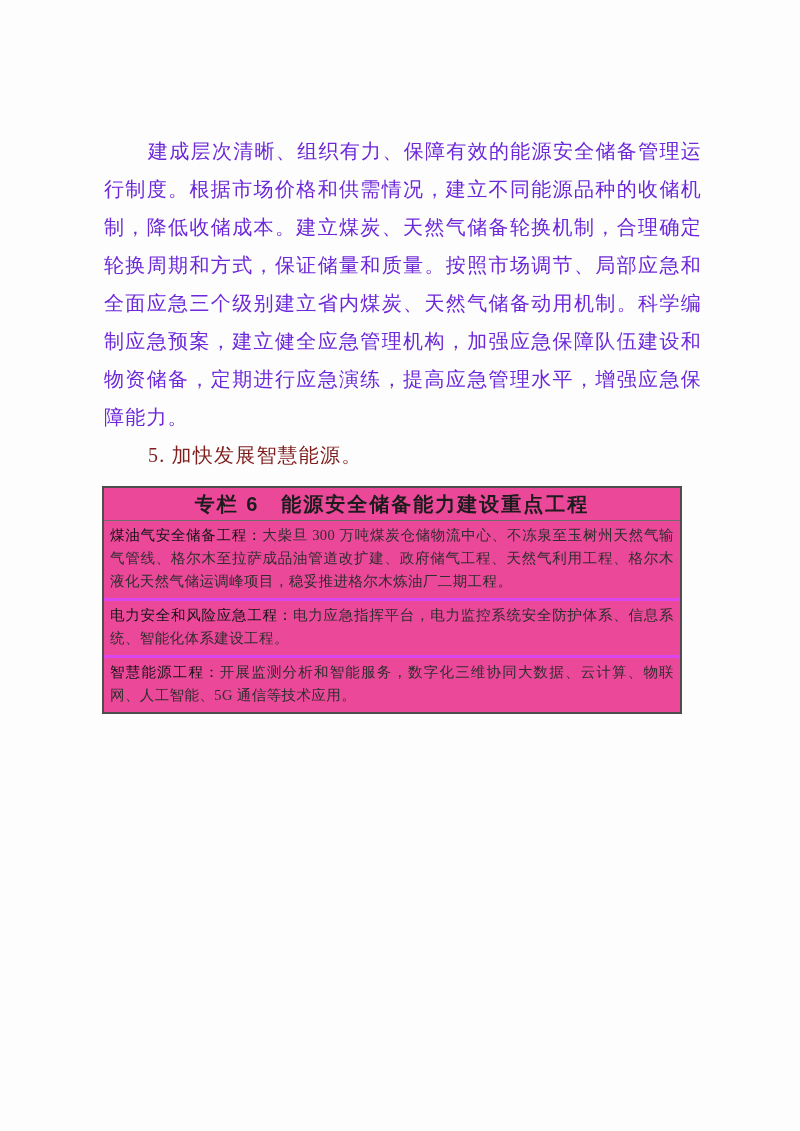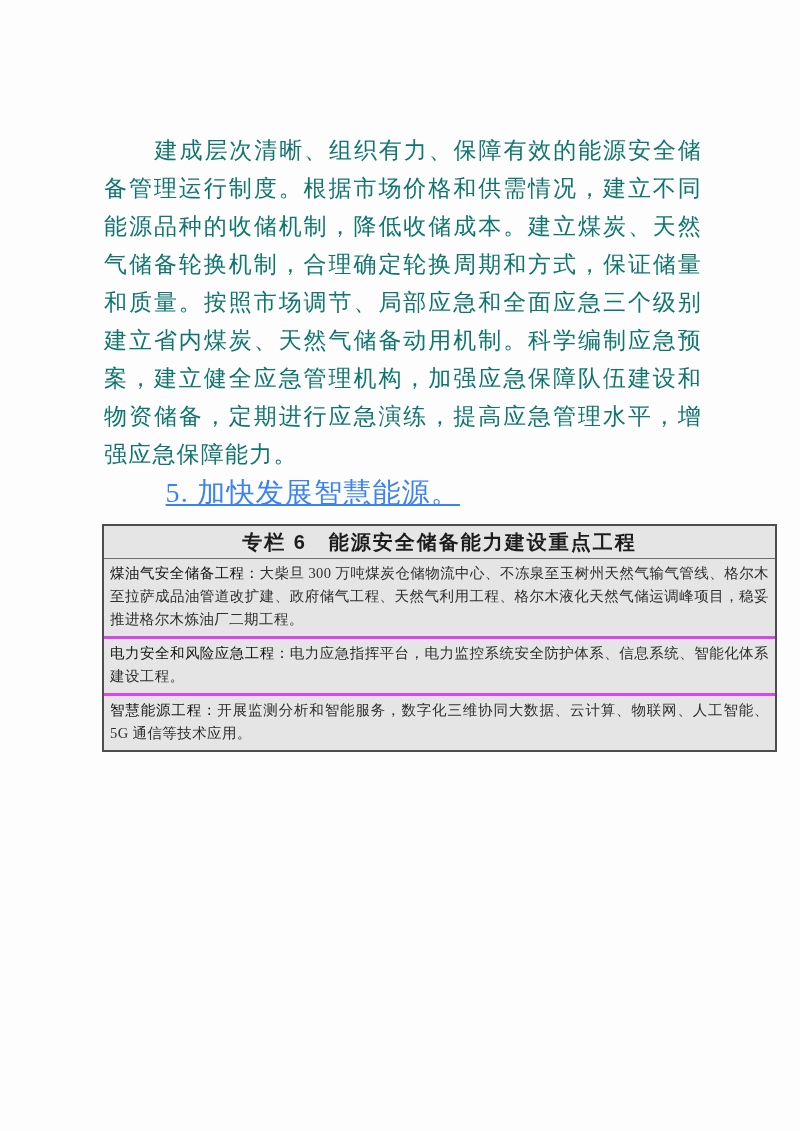--- a/index.html
+++ b/index.html
@@ -13,43 +13,42 @@
     color: #2b2b2b;
     overflow: hidden;
   }
   .content {
     position: absolute;
     left: 104px;
     top: 132px;
     width: 598px;
   }
   .body-para {
-    font-size: 23px;
+    font-size: 20px;
     line-height: 38px;
     letter-spacing: 1.2px;
     text-align: justify;
     text-justify: inter-character;
     -webkit-text-justify: inter-character;
     text-indent: 2.2em;
-    color: #0f766e;
+    color: #6d28d9;
   }
   .body-heading {
-    font-size: 28px;
+    font-size: 20px;
     line-height: 38px;
     letter-spacing: 1.2px;
     text-indent: 2.2em;
-    color: #3b82f6;
-    text-decoration: underline;
+    color: #7f1d1d;
   }
   .column-box {
     margin-top: 12px;
-    width: 675px;
+    width: 580px;
     margin-left: -2px;
     border: 2px solid #4d4d4d;
-    background: #e5e5e5;
+    background: #ec4899;
   }
   .column-box-title {
     text-align: center;
     font-family: "Liberation Sans", "DejaVu Sans", sans-serif;
     font-weight: bold;
     font-size: 20px;
     line-height: 32px;
     letter-spacing: 2px;
     color: #1c1c1c;
     border-bottom: 1px solid #6e6e6e;

